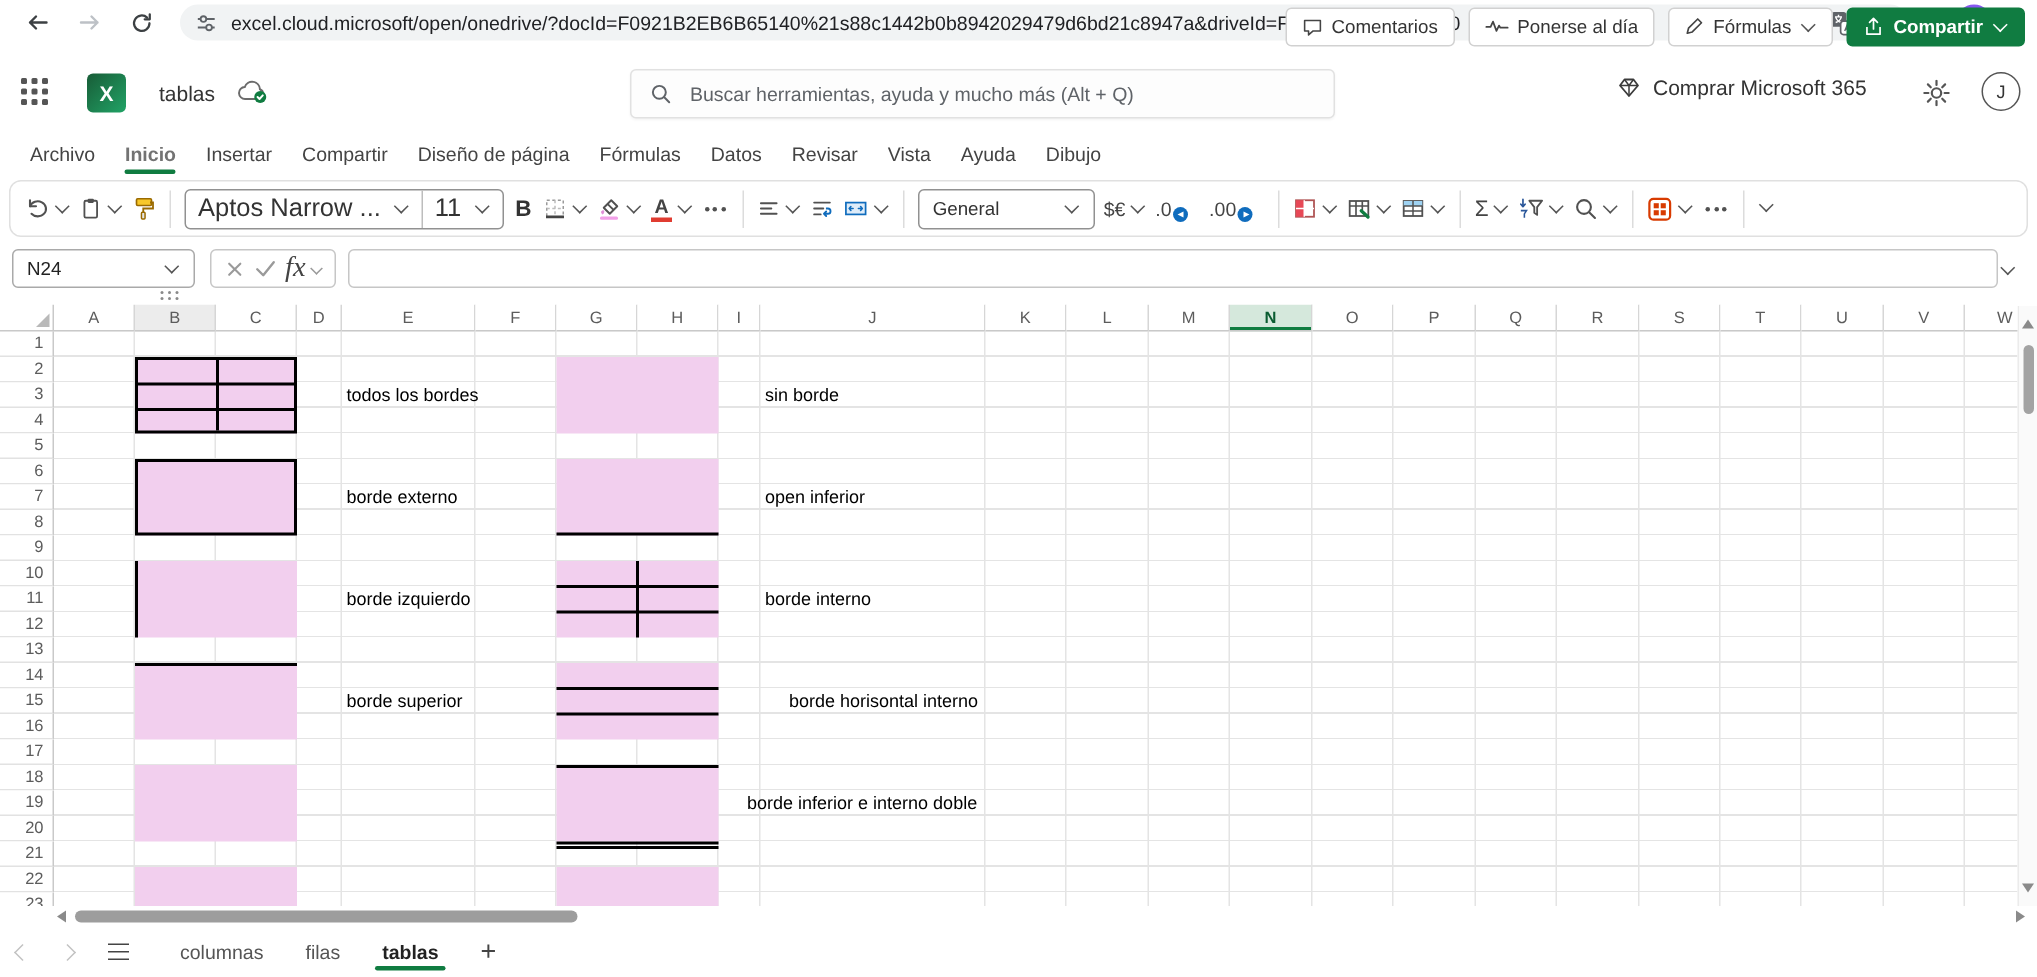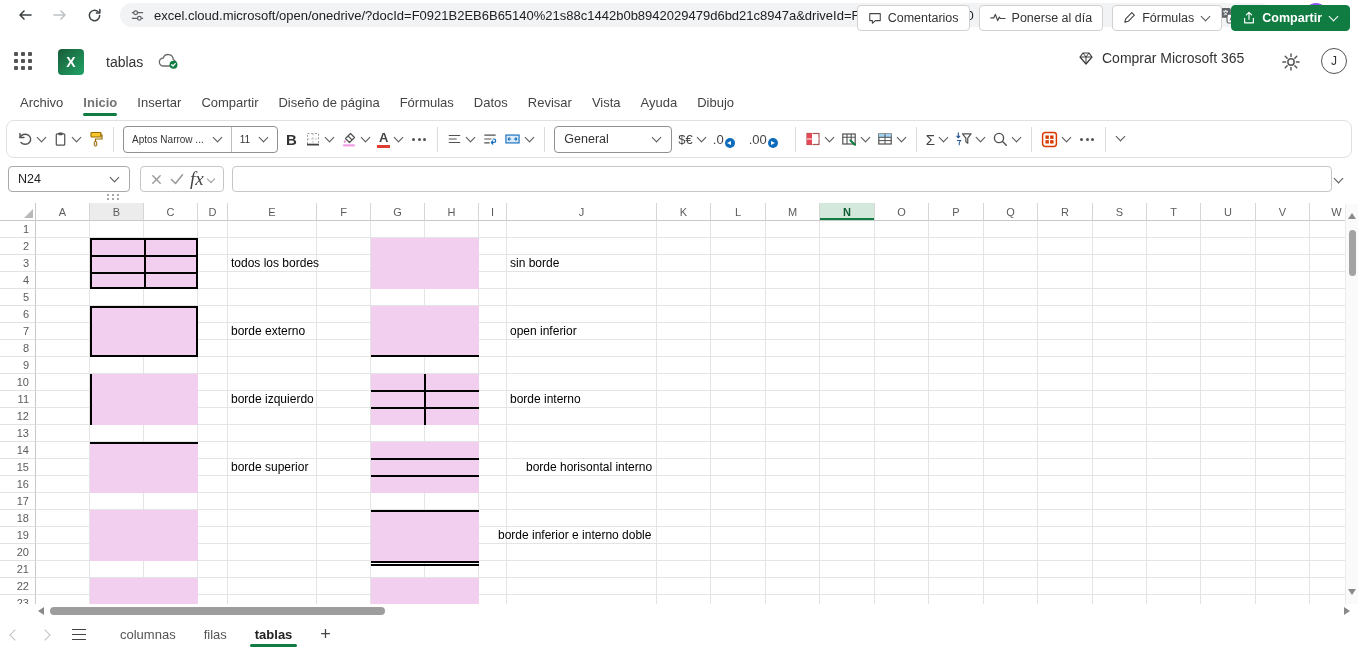--- a/index.html
+++ b/index.html
@@ -38,21 +38,21 @@
   .pill-btn{display:flex;align-items:center;gap:6px;height:26px;padding:0 10px;border:1px solid #d1d1d1;border-radius:4px;font-size:12.5px;color:#333;background:#fff;box-sizing:border-box;}
   .pill-btn.share{background:#107c41;border-color:#107c41;color:#fff;font-weight:600;}
   .chev{width:6px;height:6px;border-right:1.4px solid #555;border-bottom:1.4px solid #555;transform:rotate(45deg);display:inline-block;margin:0 2px 3px 2px;flex:none;}
   .chev.white{border-color:#fff;}
 
   
   .toolbar{position:absolute;top:120px;left:6px;right:6px;height:38px;border:1px solid #e0e0e0;border-radius:8px;background:#fff;display:flex;align-items:center;padding:0 10px;gap:6px;box-sizing:border-box;}
   .tbtn{display:flex;align-items:center;gap:3px;color:#515151;flex:none;}
   .tb-div{width:1px;height:25px;background:#dcdcdc;margin:0 3px;flex:none;}
   .combo{display:flex;align-items:center;border:1px solid #919191;border-radius:4px;height:27px;box-sizing:border-box;flex:none;}
-  .combo .seg{display:flex;align-items:center;padding:0 8px;gap:8px;font-size:10px;color:#333;height:100%;box-sizing:border-box;}
+  .combo .seg{display:flex;align-items:center;padding:0 8px;gap:8px;font-size:17px;color:#333;height:100%;box-sizing:border-box;}
   .combo .seg+.seg{border-left:1px solid #bdbdbd;}
   .combo.general{width:118px;justify-content:space-between;padding:0 9px;font-size:12.5px;color:#333;}
   .bold-b{font-weight:700;font-size:15px;color:#333;padding:0 2px;}
   .font-color-a{font-weight:700;font-size:13px;color:#444;border-bottom:3px solid #e03c31;line-height:14px;padding:0 2px;}
   .dots3{display:flex;gap:2.5px;padding:0 2px;}
   .dots3 i{width:3px;height:3px;border-radius:50%;background:#515151;}
   .tb-txt{font-size:12px;color:#444;}
   .dec-circle{width:10px;height:10px;border-radius:50%;background:#0f6cbd;position:relative;display:inline-block;}
   .dec-circle::after{content:"";position:absolute;top:2.5px;width:0;height:0;border-top:2.5px solid transparent;border-bottom:2.5px solid transparent;}
   .dec-circle.left::after{left:2.5px;border-right:4px solid #fff;}
@@ -178,20 +178,29 @@
         <i></i>
       </div>
     <div class="xl-logo">X</div>
     <div class="file-name">tablas</div>
     <div class="cloud-ic">
       <svg width="22" height="18" viewBox="0 0 22 17">
           <path d="M5.5 13.5a4 4 0 0 1-.3-8A5.2 5.2 0 0 1 15.3 7a3.4 3.4 0 0 1-1 6.5z" fill="none" stroke="#6b6b6b" stroke-width="1.3"></path>
           <circle cx="15.5" cy="12.2" r="4" fill="#107c41"></circle>
           <path d="M13.7 12.2l1.3 1.3 2.2-2.4" stroke="#fff" stroke-width="1.3" fill="none" stroke-linecap="round" stroke-linejoin="round"></path>
         </svg>
+    </div>
+    <div class="search-box">
+      <span>
+        <svg width="15" height="15" viewBox="0 0 16 16">
+            <circle cx="7" cy="7" r="4.6" fill="none" stroke="#5f6368" stroke-width="1.4"></circle>
+            <path d="M10.5 10.5L14 14" stroke="#5f6368" stroke-width="1.4" stroke-linecap="round"></path>
+          </svg>
+      </span>
+      <input type="text" placeholder="Buscar herramientas, ayuda y mucho más (Alt + Q)" style="">
     </div>
     <div class="buy">
       <span>
         <svg width="16" height="16" viewBox="0 0 16 16">
             <path d="M5 3h6l3 4-6 7-6-7z" fill="none" stroke="#3b3b3b" stroke-width="1.2" stroke-linejoin="round"></path>
             <path d="M2 7h12M5 3l3 4 3-4M8 7v7" fill="none" stroke="#3b3b3b" stroke-width="1" stroke-linejoin="round"></path>
           </svg>
       </span>
       <span>Comprar Microsoft 365</span>
     </div>

